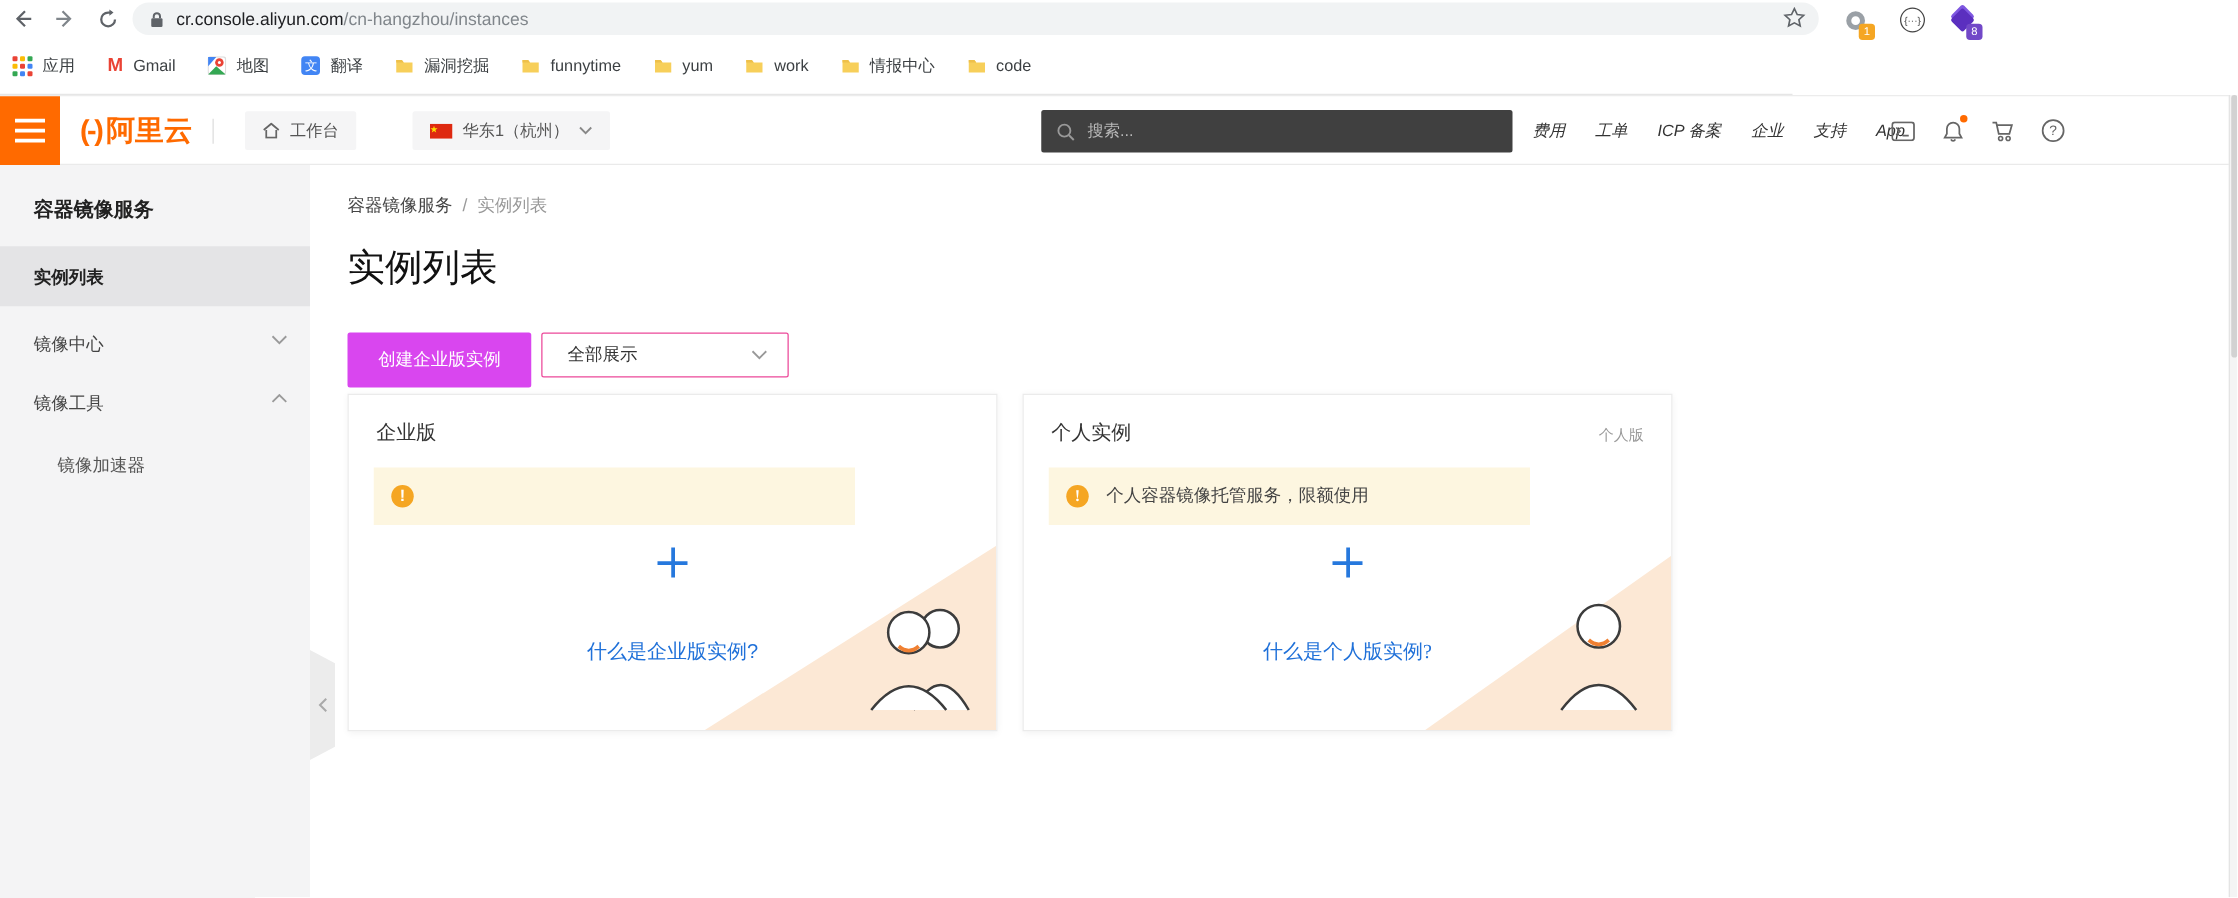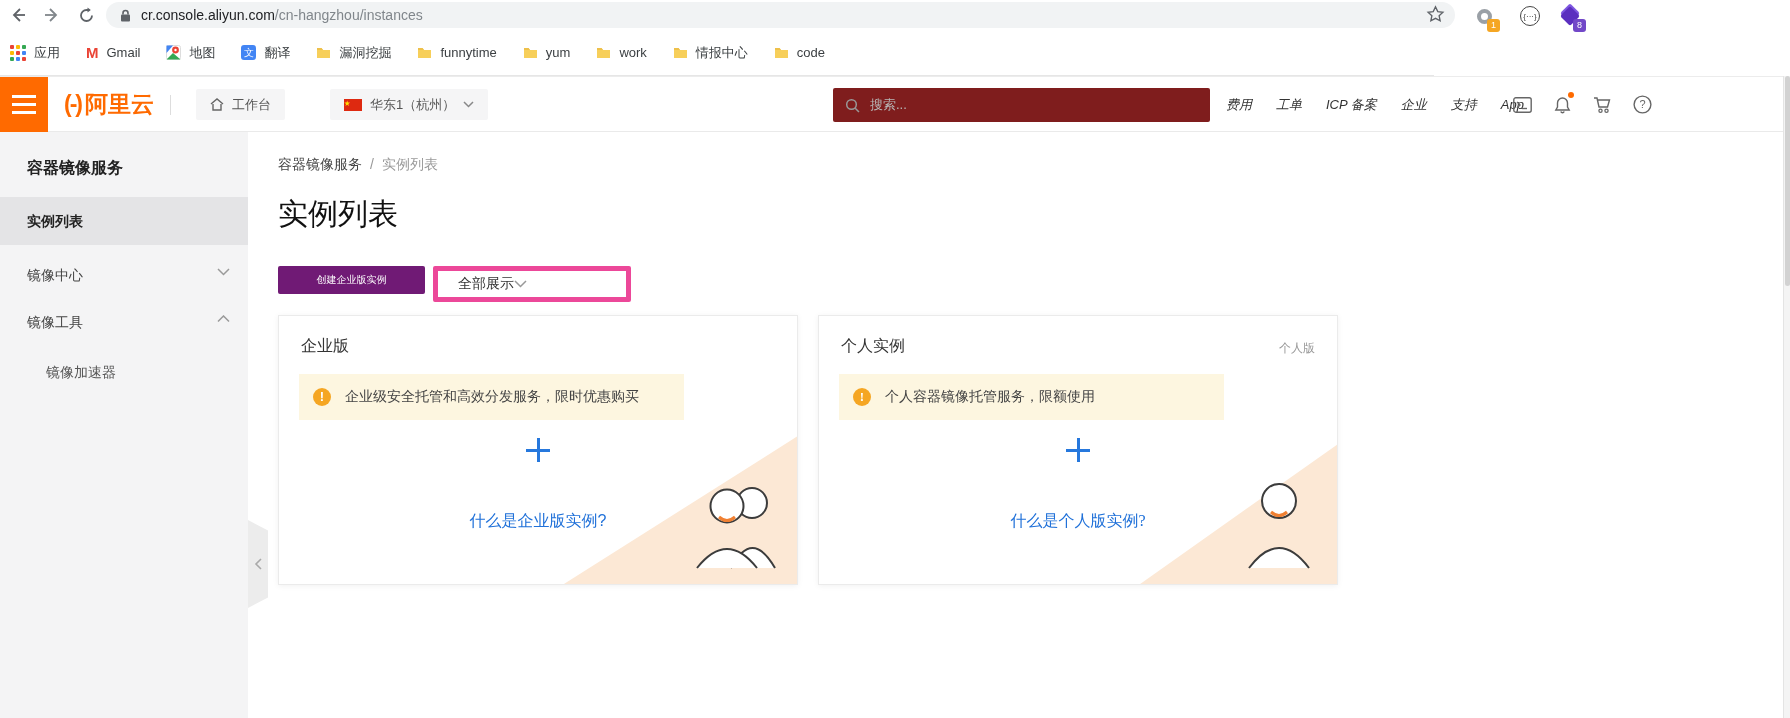--- a/index.html
+++ b/index.html
@@ -31,21 +31,21 @@
 
   
   .al-header { position:absolute; left:0; top:76px; width:1790px; height:56px; background:#fff; border-top:1px solid #ececec; border-bottom:1px solid #eaeaea; }
   .burger { position:absolute; left:0; top:0; width:48px; height:55px; background:#FF6A00; display:flex; flex-direction:column; align-items:center; justify-content:center; gap:5px; cursor:pointer; }
   .burger i { width:24px; height:3px; background:#fff; display:block; }
   .logo { position:absolute; left:64px; top:0; height:55px; display:flex; align-items:center; gap:4px; color:#FF6A00; }
   .logo-mark { font-weight:bold; font-size:23px; letter-spacing:-2px; }
   .logo-text { font-weight:bold; font-size:23px; }
   .hdr-divider { position:absolute; left:170px; top:18px; width:1px; height:20px; background:#ddd; }
   .hdr-btn { position:absolute; top:12px; height:31px; background:#f5f5f6; border-radius:2px; display:flex; align-items:center; gap:8px; font-size:13px; color:#555; padding:0 14px; cursor:pointer; }
-  .search-pill { position:absolute; left:833px; top:11px; width:377px; height:34px; background:#7f1d1d; border-radius:2px; display:flex; align-items:center; gap:10px; padding:0 12px; }
+  .search-pill { position:absolute; left:833px; top:11px; width:377px; height:34px; background:#404040; border-radius:2px; display:flex; align-items:center; gap:10px; padding:0 12px; }
   .search-ph { font-size:13px; color:#b8b8b8; }
   .hdr-menu { position:absolute; left:1226px; top:0; height:55px; display:flex; align-items:center; gap:24px; }
   .hdr-menu-item { font-size:13px; color:#333; white-space:nowrap; cursor:pointer;font-style:italic; }
   .hdr-icons { position:absolute; left:1512px; top:0; height:55px; display:flex; align-items:center; gap:20px; }
   .hdr-ic { position:relative; width:20px; height:20px; display:flex; align-items:center; justify-content:center; cursor:pointer; }
   .bell-dot { position:absolute; right:-2px; top:-3px; width:6px; height:6px; border-radius:50%; background:#FF6A00; }
 
   
   .sidebar { position:absolute; left:0; top:132px; width:248px; height:586px; background:#f4f4f5; }
   .sb-title { position:absolute; left:27px; top:26px; font-size:16px; font-weight:bold; color:#222; }
@@ -54,24 +54,24 @@
   .sb-row.child .lbl { margin-left:46px; color:#555; }
   .sb-row.selected { background:#e4e4e6; color:#222; font-weight:bold; }
   .sb-chevron { position:absolute; right:18px; top:17px; }
   .collapse-tab { position:absolute; left:248px; top:520px; width:20px; height:88px; background:#ececec;
                   clip-path:polygon(0 0, 100% 12%, 100% 88%, 0 100%); display:flex; align-items:center; justify-content:center; cursor:pointer; }
 
   
   .breadcrumb { position:absolute; left:278px; top:156px; font-size:14px; color:#999; display:flex; gap:8px; }
   .bc-root { color:#444; cursor:pointer; }
   .page-title { position:absolute; left:278px; top:194px; font-size:30px; font-weight:500; color:#111; }
-  .btn-primary { position:absolute; left:278px; top:266px; width:147px; height:28px; background:#701a75; color:#fff;
-                 font-size:10px; border:none; border-radius:2px; cursor:pointer; font-family:inherit; }
-  .dropdown { position:absolute; left:433px; top:266px; width:198px; height:36px; background:#fff; border:5px solid #ec4899;
-              border-radius:2px; display:flex; align-items:center; justify-content:flex-start; padding:0 16px 0 20px; cursor:pointer; }
+  .btn-primary { position:absolute; left:278px; top:266px; width:147px; height:44px; background:#d946ef; color:#fff;
+                 font-size:14px; border:none; border-radius:2px; cursor:pointer; font-family:inherit; }
+  .dropdown { position:absolute; left:433px; top:266px; width:198px; height:36px; background:#fff; border:1px solid #ec4899;
+              border-radius:2px; display:flex; align-items:center; justify-content:space-between; padding:0 16px 0 20px; cursor:pointer; }
   .dropdown .lbl { font-size:14px; color:#333; }
 
   .card { position:absolute; top:315px; width:520px; height:270px; background:#fff; border:1px solid #ebebeb;
           box-shadow:0 1px 6px rgba(0,0,0,0.06); overflow:hidden; }
   .card1 { left:278px; } .card2 { left:818px;font-family:Liberation Serif, serif; }
   .card-title { position:absolute; left:22px; top:20px; font-size:16px; color:#333; }
   .card-badge { position:absolute; right:22px; top:24px; font-size:12px; color:#999; }
   .notice { position:absolute; left:20px; top:58px; width:385px; height:46px; background:#fdf6e0; display:flex; align-items:center; gap:14px; padding-left:14px; }
   .notice-ic { width:18px; height:18px; border-radius:50%; background:#f5a623; color:#fff; font-size:13px; font-weight:bold; text-align:center; line-height:18px; flex:none; }
   .notice-txt { font-size:14px; color:#444; }
@@ -342,21 +342,20 @@
     <svg width="13" height="8" viewBox="0 0 13 8">
         <path d="M1 1 L6.5 6.5 L12 1" fill="none" stroke="#999" stroke-width="1.5"></path>
       </svg>
   </div>
 
   <div class="card card1">
     <div class="wedge wedge1"></div>
     <div class="card-title">企业版</div>
     <div class="notice">
       <span class="notice-ic">!</span>
-      <span class="notice-txt">企业级安全托管和高效分发服务，限时优惠购买</span>
     </div>
     <div class="plus"></div>
     <div class="card-link link-a">什么是企业版实例?</div>
     <svg class="illus" style="right:8px; bottom:14px;" width="100" height="92" viewBox="0 0 100 92">
       <circle cx="63" cy="25" r="15" fill="#fff" stroke="#3c3c3c" stroke-width="2"></circle>
       <path d="M42 90 Q63 50 86 90" fill="#fff" stroke="#3c3c3c" stroke-width="2"></path>
       <circle cx="38" cy="28" r="16.5" fill="#fff" stroke="#3c3c3c" stroke-width="2"></circle>
       <path d="M8 90 Q38 52 68 90" fill="#fff" stroke="#3c3c3c" stroke-width="2"></path>
       <path d="M30 39 q8 7 16 0" fill="none" stroke="#f08032" stroke-width="3"></path>
     </svg>

